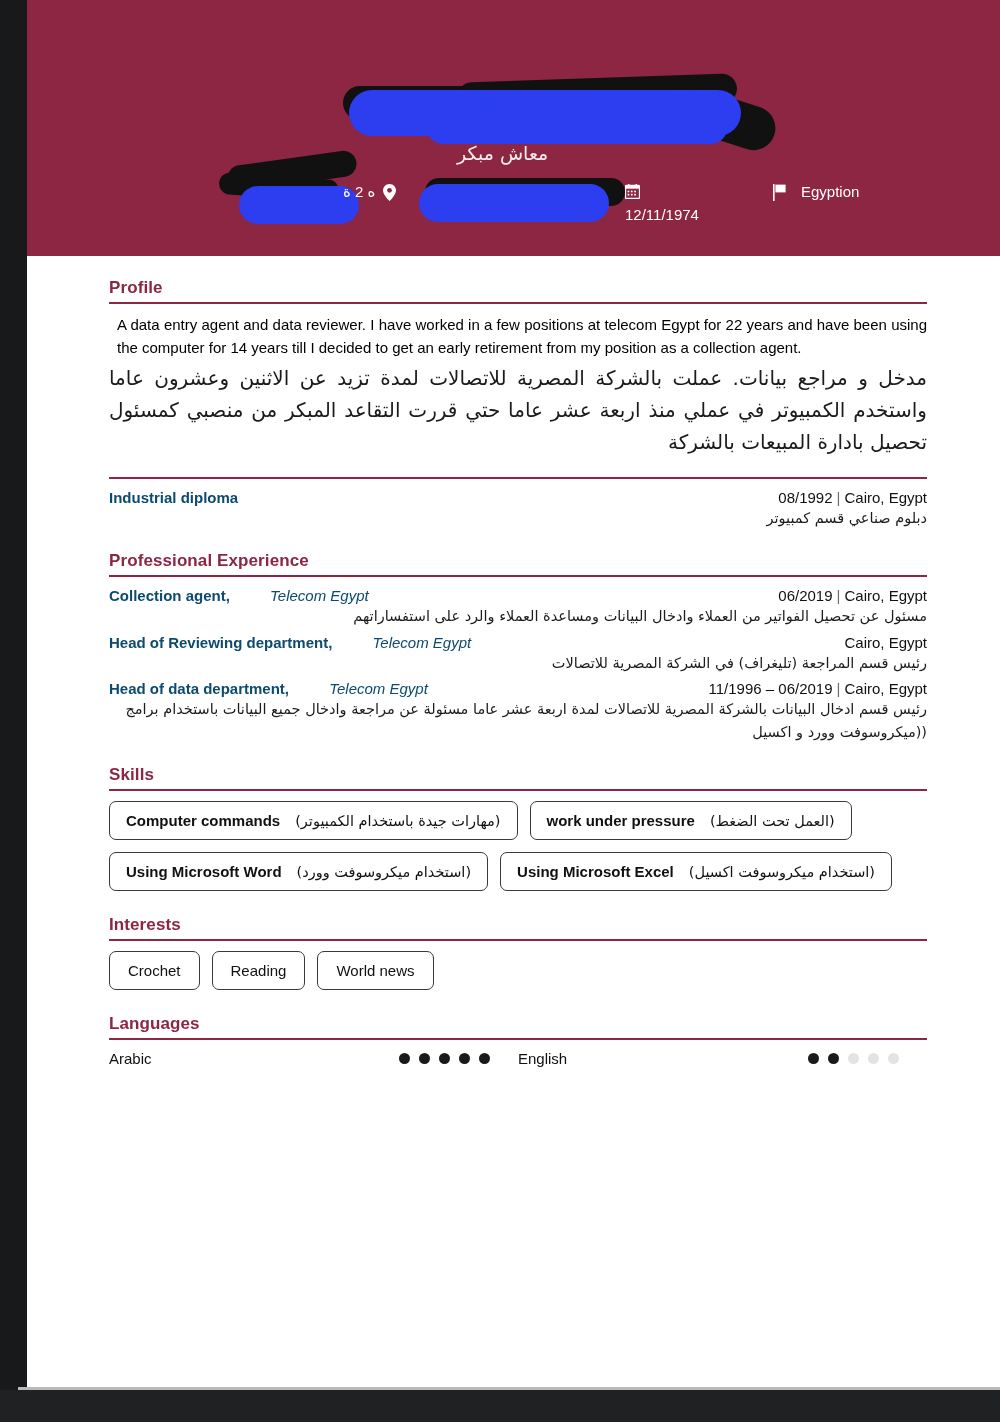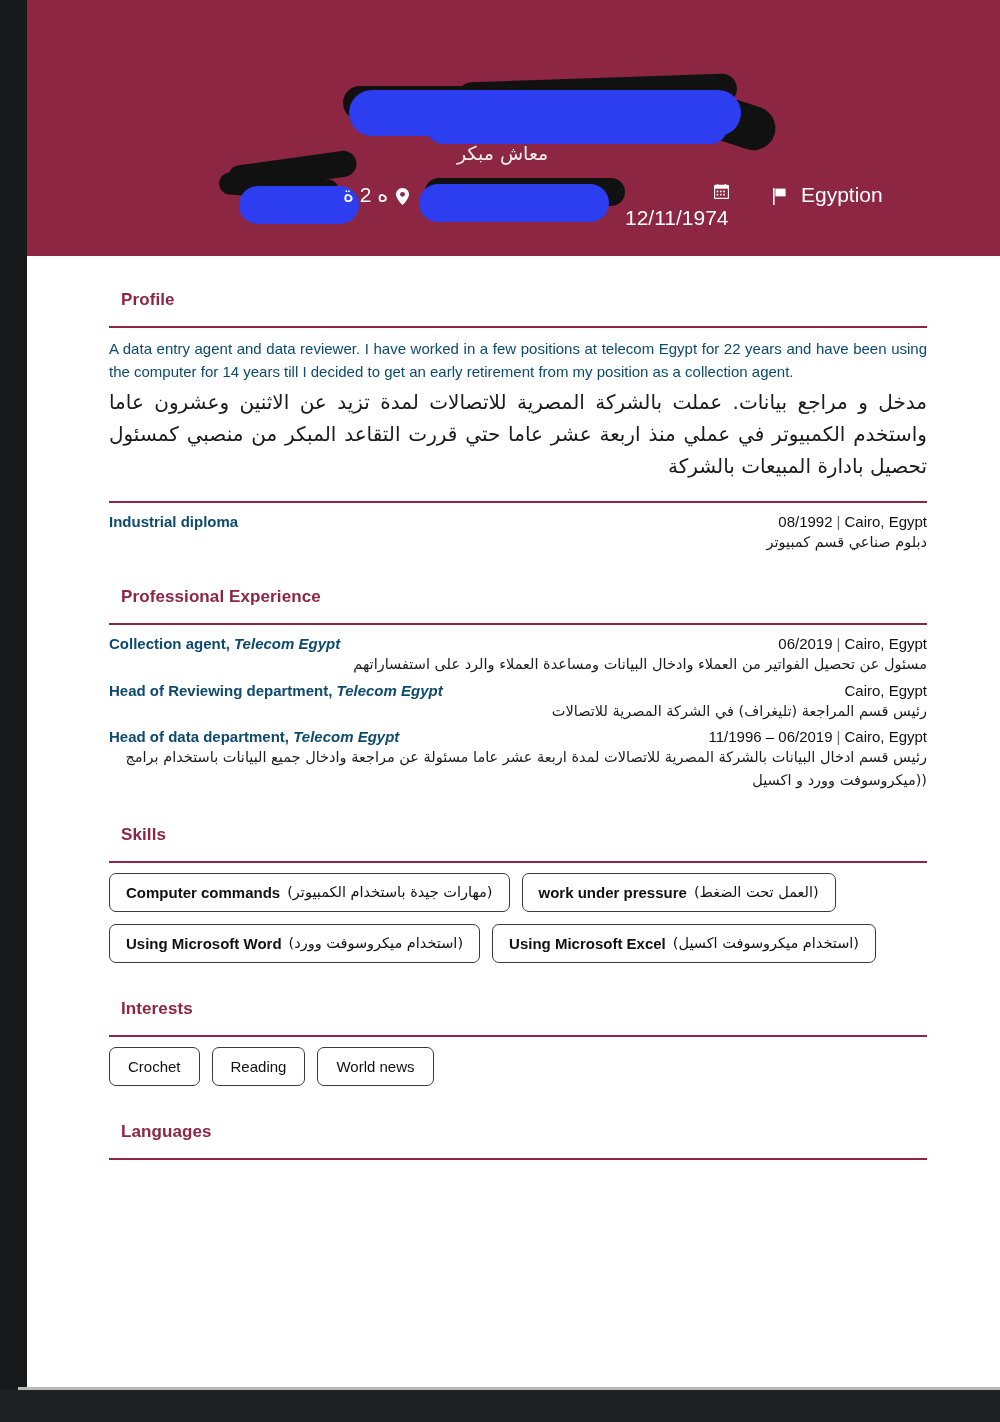--- a/index.html
+++ b/index.html
@@ -80,25 +80,25 @@
     top: 182px;
     width: 982px;
     height: 28px;
     z-index: 7;
     color: #ffffff;
     font-size: 15px;
   }
   .meta-item {
     position: absolute;
     display: flex;
-    align-items: flex-end;
+    align-items: flex-start;
     gap: 8px;
     white-space: nowrap;
     color: #ffffff;
-    font-size: 21px;
+    font-size: 15px;
   }
   .meta-icon { display: inline-block; line-height: 0; }
   .meta-text { line-height: 1; }
   #meta-address { left: 316px; top: 2px; direction: rtl; }
   #meta-dob     { left: 598px; top: 2px; flex-direction: column; }
   #meta-nat     { left: 718px; top: 2px; padding-left: 28px; }
   #meta-nat .meta-text { margin-left: 6px; }
 
   
   #cv-body {
@@ -108,34 +108,34 @@
     width: 982px;
     padding: 0 82px 0 82px;
     box-sizing: border-box;
   }
   .section { margin-top: 0; }
   .section-title {
     color: #8c2642;
     font-size: 17px;
     font-weight: bold;
     letter-spacing: 0.1px;
-    margin: 12px;
+    margin: 0;
     padding-bottom: 4px;
   }
   .section-rule {
     height: 2px;
     background: #8c2642;
     margin-bottom: 10px;
   }
 
   .para-en {
     font-size: 15px;
-    color: #0c4a6e;
+    color: #000000;
     line-height: 1.52;
-    margin: 0 0 2px 0;
+    margin: 0 0 2px 8px;
     text-align: justify;
   }
   .para-ar {
     font-size: 20px;
     color: #1b1b1b;
     line-height: 1.62;
     margin: 0;
     direction: rtl;
     text-align: justify;
     font-family: "DejaVu Sans", sans-serif;
@@ -148,22 +148,23 @@
     align-items: baseline;
     gap: 16px;
   }
   .entry-role {
     font-size: 15px;
     color: #0c4a6e;
     font-weight: bold;
     white-space: nowrap;
   }
   .entry-org {
-    font-weight: bold;
+    font-weight: normal;
     font-style: italic;
+    margin-left: 36px;
   }
   .entry-meta {
     font-size: 15px;
     color: #111111;
     white-space: nowrap;
     text-align: right;
   }
   .entry-meta .sep { color: #6d6d6d; padding: 0 4px; }
   .entry-desc {
     font-size: 14.5px;
@@ -183,22 +184,22 @@
     margin-bottom: 12px;
   }
   .tag {
     border: 1.3px solid #3a3a3a;
     border-radius: 7px;
     padding: 10px 16px;
     font-size: 15px;
     color: #111111;
     background: #ffffff;
     display: flex;
-    align-items: flex-start;
-    gap: 7px;
+    align-items: flex-end;
+    gap: 15px;
     white-space: nowrap;
     box-sizing: border-box;
   }
   .tag-en { font-weight: bold; }
   .tag-ar {
     direction: rtl;
     font-weight: normal;
     font-family: "DejaVu Sans", sans-serif;
     font-size: 14.5px;
   }
@@ -425,19 +426,41 @@
         </div>
       </div>
     </div>
 
     <div class="sp-12"></div>
 
     <div class="section">
       <div class="section-title">Languages</div>
       <div class="section-rule"></div>
 
+      <div id="languages-grid">
+        <div class="lang-item">
+          <span class="lang-name">Arabic</span>
+          <span class="lang-dots">
+              <span class="dot filled"></span>
+              <span class="dot filled"></span>
+              <span class="dot filled"></span>
+              <span class="dot filled"></span>
+              <span class="dot filled"></span>
+            </span>
+        </div>
+        <div class="lang-item">
+          <span class="lang-name">English</span>
+          <span class="lang-dots">
+              <span class="dot filled"></span>
+              <span class="dot filled"></span>
+              <span class="dot"></span>
+              <span class="dot"></span>
+              <span class="dot"></span>
+            </span>
+        </div>
+      </div>
     </div>
 
   </div>
 </div>
 
 <div id="page-shadow-line"></div>
 <div id="bottom-band"></div>
 
 </body></html>

